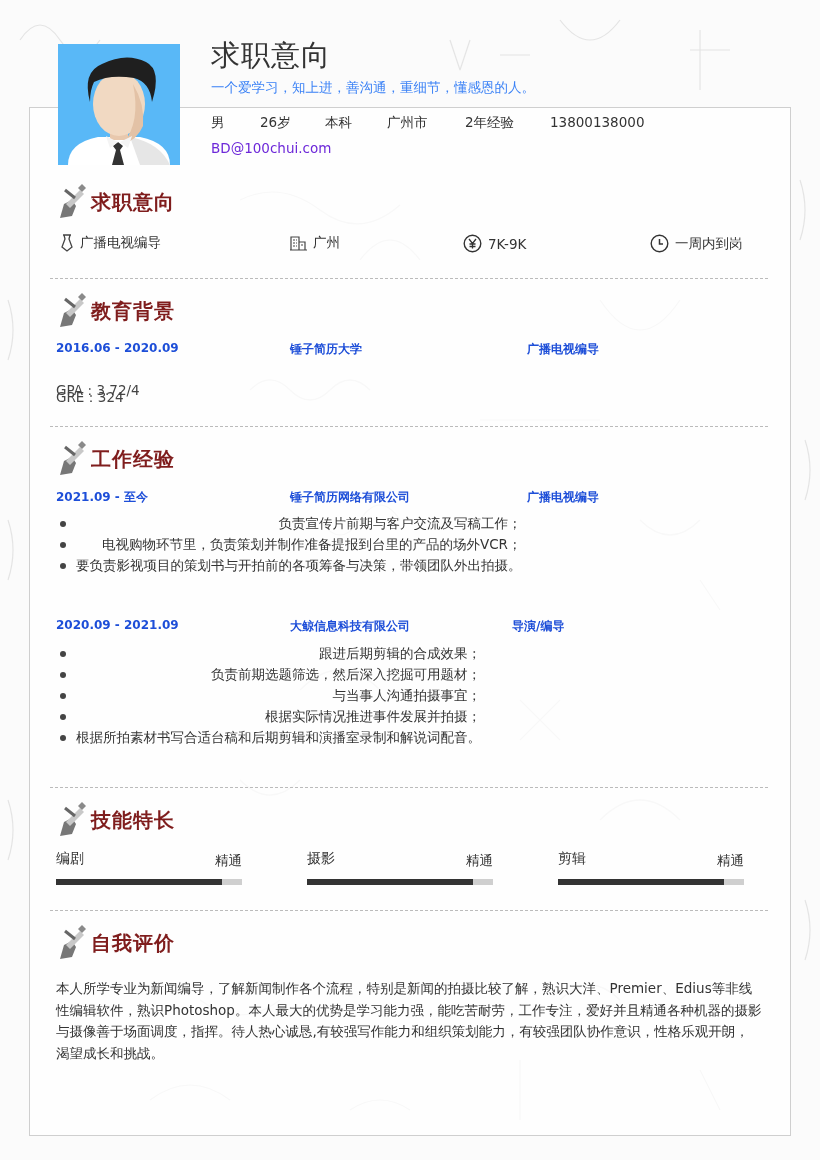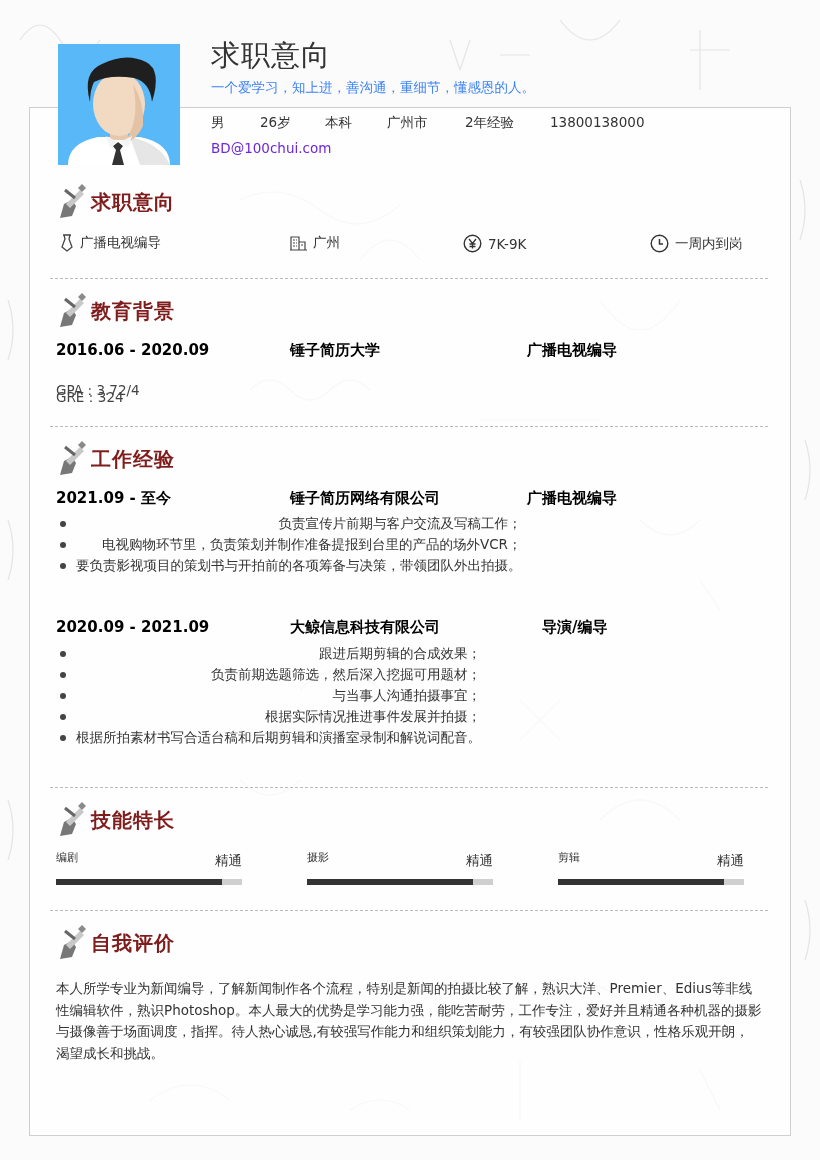--- a/index.html
+++ b/index.html
@@ -30,31 +30,31 @@
 
   .section-head { position: absolute; left: 56px; display: flex; align-items: center; }
   .section-head .pen { width: 32px; height: 36px; margin-right: 3px; }
   .section-head .title { font-size: 20px; font-weight: bold; color: #7f1d1d; letter-spacing: 1px; }
 
   .divider { position: absolute; left: 50px; width: 718px; border-top: 1px dashed #bbb; height: 0; }
 
   .intent-item { position: absolute; top: 234px; display: flex; align-items: center; font-size: 13.5px; color: #333; }
   .intent-item svg { margin-right: 6px; }
 
-  .row3 { position: absolute; font-size: 15px; font-weight: bold; color: #000000; }
+  .row3 { position: absolute; font-size: 12px; font-weight: bold; color: #1d4ed8; }
   .plain { position: absolute; font-size: 13.5px; color: #444; }
 
   .bullets { position: absolute; left: 58px; list-style: none; font-size: 13.5px; color: #333; }
   .bullets li { height: 21px; line-height: 21px; position: relative; padding-left: 18px; text-align: right; }
   .bullets li::before {
     content: ""; position: absolute; left: 2px; top: 8px; width: 6px; height: 6px; border-radius: 50%; background: #444;
   }
 
   .skill { position: absolute; top: 850px; width: 186px; }
-  .skill .lbl { position: absolute; left: 0; top: 0; font-size: 11px; color: #333; }
+  .skill .lbl { position: absolute; left: 0; top: 0; font-size: 14px; color: #333; }
   .skill .lvl { position: absolute; right: 0; top: 2px; font-size: 13.5px; color: #333; }
   .skill .bar { position: absolute; left: 0; top: 29px; width: 186px; height: 6px; background: #cfcfcf; }
   .skill .fill { height: 6px; background: #333; }
 
   .self-eval {
     position: absolute; left: 56px; top: 969px; width: 706px; font-size: 13.5px; color: #333; line-height: 21.5px; margin-top: 9px;
   }
 </style>
 </head>
 <body>
@@ -185,21 +185,21 @@
 <div class="row3" style="left:290px; top:489px">锤子简历网络有限公司</div>
 <div class="row3" style="left:527px; top:489px">广播电视编导</div>
 <ul class="bullets" style="top:513px">
   <li>负责宣传片前期与客户交流及写稿工作；</li>
   <li>电视购物环节里，负责策划并制作准备提报到台里的产品的场外VCR；</li>
   <li>要负责影视项目的策划书与开拍前的各项筹备与决策，带领团队外出拍摄。</li>
 </ul>
 
 <div class="row3" style="left:56px; top:618px">2020.09 - 2021.09</div>
 <div class="row3" style="left:290px; top:618px">大鲸信息科技有限公司</div>
-<div class="row3" style="left:542px; top:618px">导演/编导</div>
+<div class="row3" style="left:512px; top:618px">导演/编导</div>
 <ul class="bullets" style="top:643px">
   <li>跟进后期剪辑的合成效果；</li>
   <li>负责前期选题筛选，然后深入挖掘可用题材；</li>
   <li>与当事人沟通拍摄事宜；</li>
   <li>根据实际情况推进事件发展并拍摄；</li>
   <li>根据所拍素材书写合适台稿和后期剪辑和演播室录制和解说词配音。</li>
 </ul>
 
 <div class="divider" style="top:787px"></div>
 

